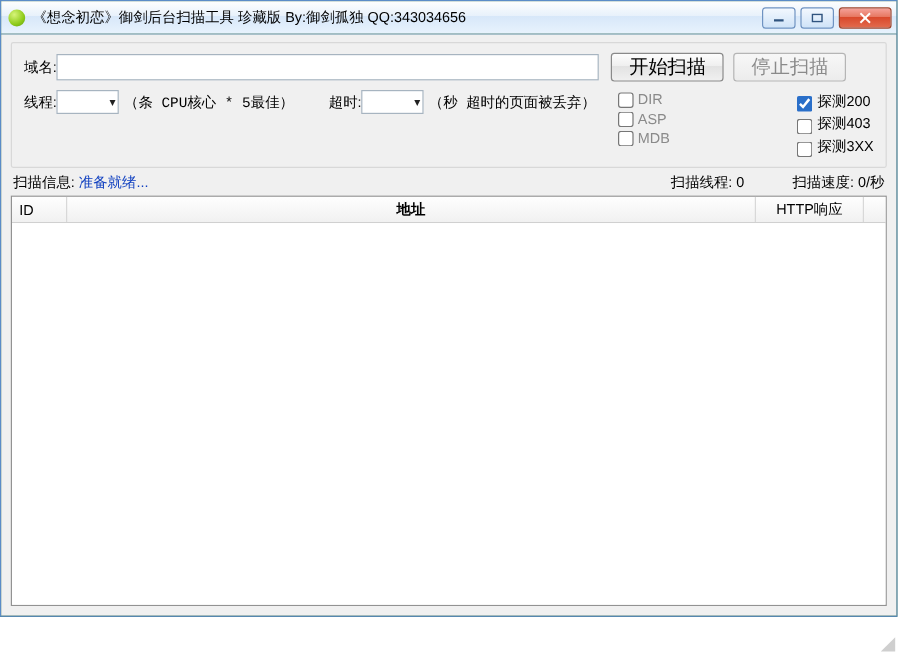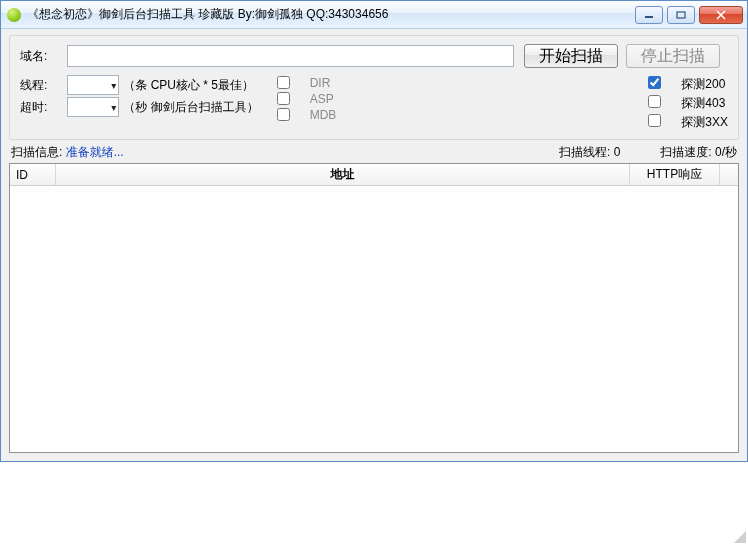--- a/index.html
+++ b/index.html
@@ -6,21 +6,21 @@
   body {
     font-family: "SimSun", "宋体", Tahoma, sans-serif;
     font-size: 12px;
     background: #fff;
     width: 748px;
     height: 545px;
     overflow: hidden;
   }
   .window {
     width: 748px;
-    height: 462px;
+    height: 514px;
     border: 1px solid #5a8cc7;
     background: #14532d;
     display: flex;
     flex-direction: column;
   }
   .titlebar {
     height: 28px;
     background: linear-gradient(#fdfefe, #e8f1fb 45%, #d7e7f9 46%, #e8f3fd);
     border-bottom: 1px solid #b7cde6;
     display: flex;
@@ -59,21 +59,21 @@
     padding: 6px 8px 8px 8px;
   }
   .config-panel {
     border: 1px solid #d8d8d8;
     border-radius: 2px;
     background: #f0f0f0;
     padding: 8px 10px 8px 10px;
   }
   .row { display: flex; align-items: center; }
   .row1 { margin-bottom: 6px; }
-  .label { color: #000; margin-right: 20px; }
+  .label { color: #000; margin-right: 0; }
   .domain-input {
     flex: 1;
     height: 22px;
     border: 1px solid #a7b4c0;
     background: #fff;
     padding: 0 4px;
     font-family: inherit;
     font-size: 12px;
     margin-right: 10px;
     max-width: 452px;
@@ -91,27 +91,27 @@
   .btn:disabled { color: #8a8a8a; border-color:#b5b5b5; background: linear-gradient(#f7f7f7,#ececec); }
   .combo {
     width: 52px; height: 20px;
     border: 1px solid #a7b4c0;
     background: #fff;
     display: inline-flex; align-items: center; justify-content: flex-end;
     padding-right: 2px;
     margin-right: 4px;
   }
   .combo .arrow { font-size: 10px; color:#222; }
-  .hint { color:#000; margin-right: 8px; white-space: nowrap; }
+  .hint { color:#000; margin-right: 8px; white-space: nowrap; font-family: Liberation Mono, monospace; }
   .check-col { display:flex; flex-direction:column; gap:2px; }
-  .check { display:flex; align-items:flex-start; gap:20px; color:#8a8a8a; }
+  .check { display:flex; align-items:flex-end; gap:4px; color:#8a8a8a; }
   .check input { width:13px; height:13px; accent-color:#2a6fc9; }
   .check.on { color:#000; }
   .row2lower { display:flex; align-items:flex-start; }
-  .left-opts { display:flex; flex-direction:column; gap:0; }
+  .left-opts { display:flex; flex-direction:row; gap:21px; }
   .left-opts .row { height:22px; }
   .checks-area { display:flex; gap:90px; margin-left:10px; padding-top:2px; }
   .right-checks { margin-left:auto; padding-top:2px; }
   .statusbar {
     display:flex;
     padding: 4px 2px 2px 2px;
     color:#000;
   }
   .statusbar .st-left { }
   .statusbar .st-ready { color:#1040c0; }
@@ -198,21 +198,21 @@
             <div class="combo">
                 <span class="arrow">▾</span>
               </div>
             <span class="hint">（条 CPU核心 * 5最佳）</span>
           </div>
           <div class="row">
             <span class="label">超时:</span>
             <div class="combo">
                 <span class="arrow">▾</span>
               </div>
-            <span class="hint">（秒 御剑后台扫描工具）</span>
+            <span class="hint">（秒 超时的页面被丢弃）</span>
           </div>
         </div>
 
         <div class="checks-area">
           <div class="check-col">
             <label class="check">
                 <input type="checkbox" style="">
                 <span>DIR</span>
               </label>
             <label class="check">

